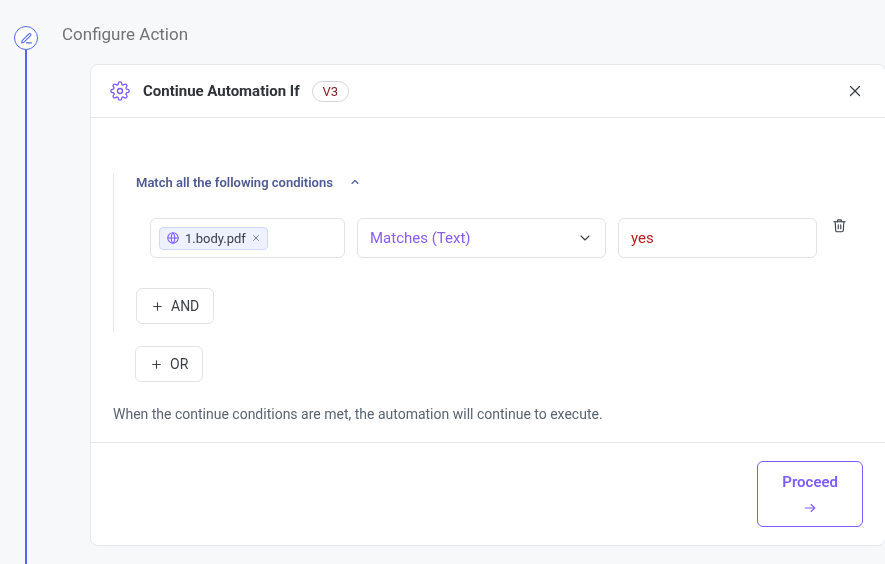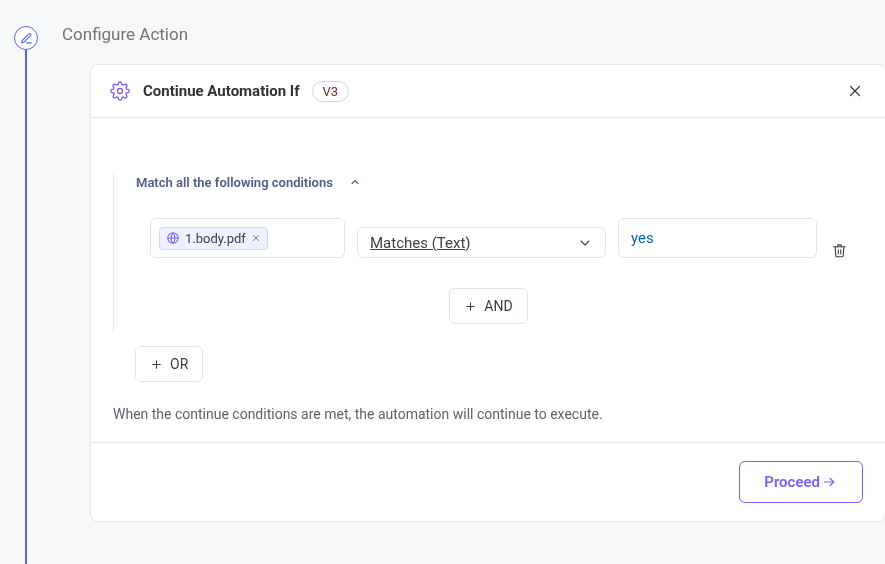--- a/index.html
+++ b/index.html
@@ -116,21 +116,21 @@
     .sub-label {
       font-size: 13px;
       font-weight: 600;
       color: #4f5b93;
       display: flex;
       align-items: center;
       gap: 14px;
     }
     .condition-row {
       display: flex;
-      align-items: flex-end;
+      align-items: flex-start;
       gap: 12px;
       margin-top: 28px;
       margin-left: 14px;
     }
     .token-field {
       width: 195px;
       height: 40px;
       border: 1px solid #e0e3e8;
       border-radius: 6px;
       display: flex;
@@ -149,53 +149,52 @@
       color: #3a3f46;
     }
     .chip-x {
       color: #6b7280;
       cursor: pointer;
       font-size: 11px;
       line-height: 1;
     }
     .select-field {
       width: 249px;
-      height: 31px;
+      height: 40px;
       border: 1px solid #e0e3e8;
       border-radius: 6px;
       display: flex;
       align-items: center;
       padding: 0 12px;
       font-size: 15px;
-      color: #404040;
+      color: #8b5cf6;
       justify-content: space-between;
-      text-decoration: underline;
     }
     .value-field {
       width: 199px;
       height: 40px;
       border: 1px solid #e0e3e8;
       border-radius: 6px;
       display: flex;
       align-items: center;
       padding: 0 12px;
       font-size: 15px;
-      color: #0369a1;
+      color: #b91c1c;
     }
     .row-trash {
       color: #3a3f46;
       display: flex;
       align-items: center;
       justify-content: center;
       width: 20px;
       cursor: pointer;
     }
     .and-wrap {
       display: flex;
-      justify-content: center;
+      justify-content: flex-start;
       margin-top: 30px;
       padding-right: 22px;
     }
     .mini-btn {
       border: 1px solid #e0e3e8;
       border-radius: 6px;
       padding: 9px 14px;
       font-size: 14px;
       color: #3a3f46;
       display: inline-flex;
@@ -222,21 +221,23 @@
     .proceed-btn {
       border: 1.5px solid #7c5cff;
       color: #7c5cff;
       background: #fff;
       border-radius: 6px;
       padding: 11px 24px;
       font-size: 15px;
       font-weight: 600;
       display: inline-flex;
       align-items: center;
-      cursor: pointer;
+      gap: 10px;
+      cursor: pointer;
+      flex-direction: column;
     }
     .chev-up { display:inline-flex; align-items:center; justify-content:center; width:16px; height:16px;}
     .chev-down { display:inline-flex; align-items:center; justify-content:center; width:16px; height:16px;}
     svg { display:block; }
   </style>
 </head>
 <body>
 
 <div class="step-indicator">
   <svg width="13" height="13" viewBox="0 0 24 24" fill="none" stroke="#4f6ae8" stroke-width="2" stroke-linecap="round" stroke-linejoin="round">

